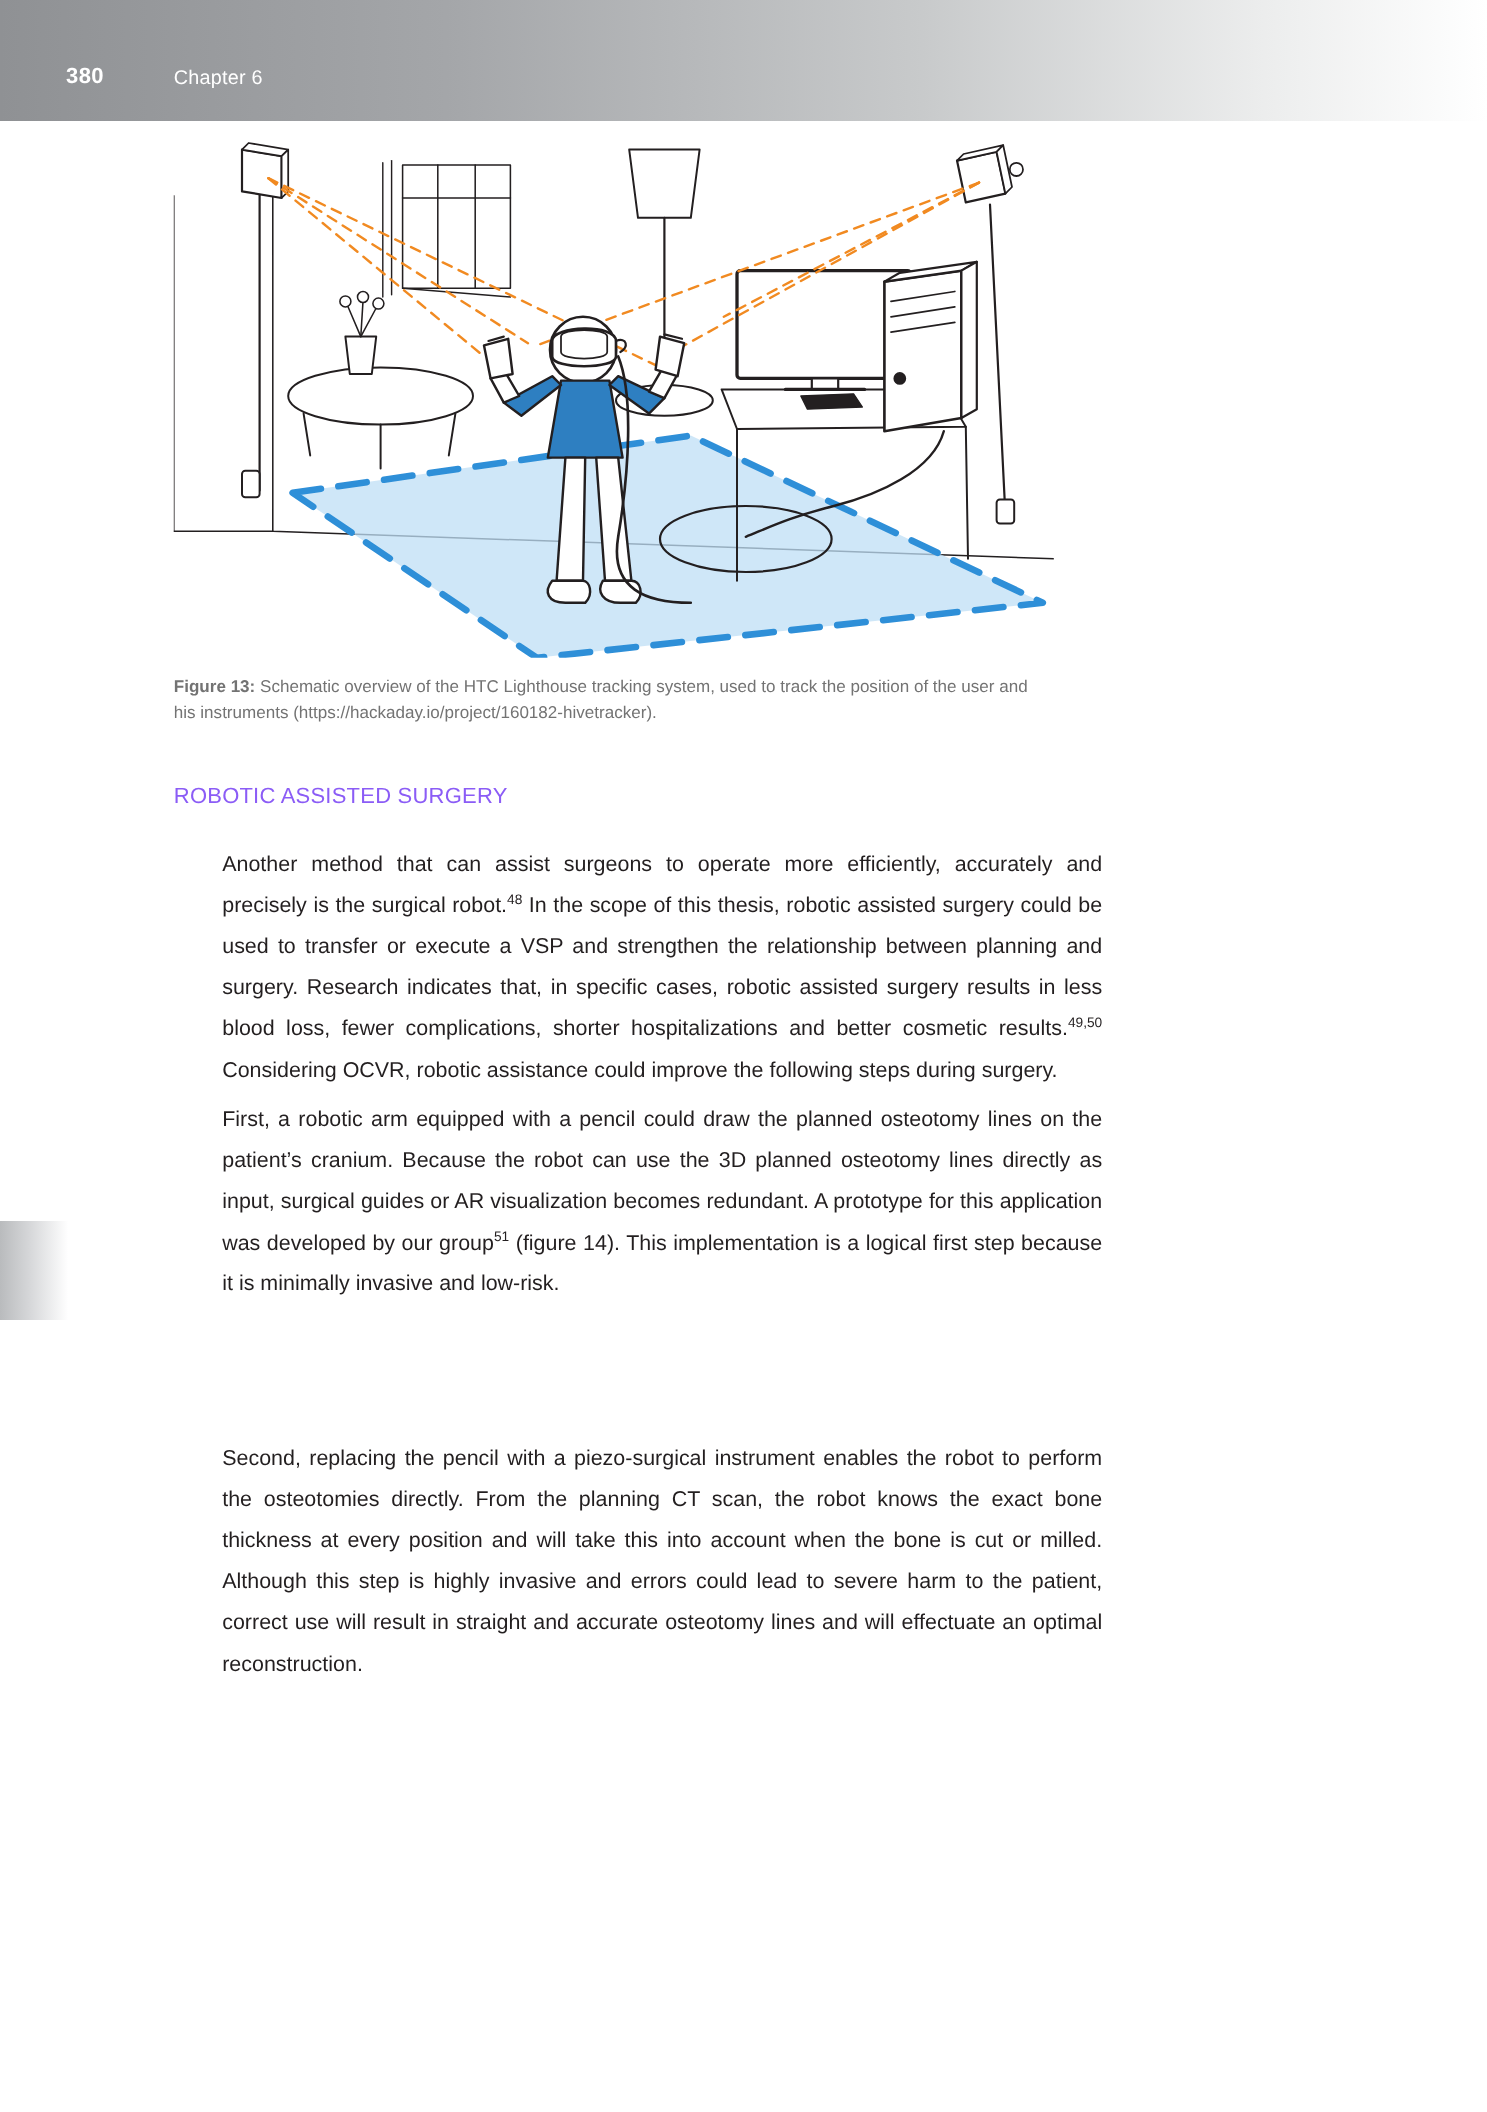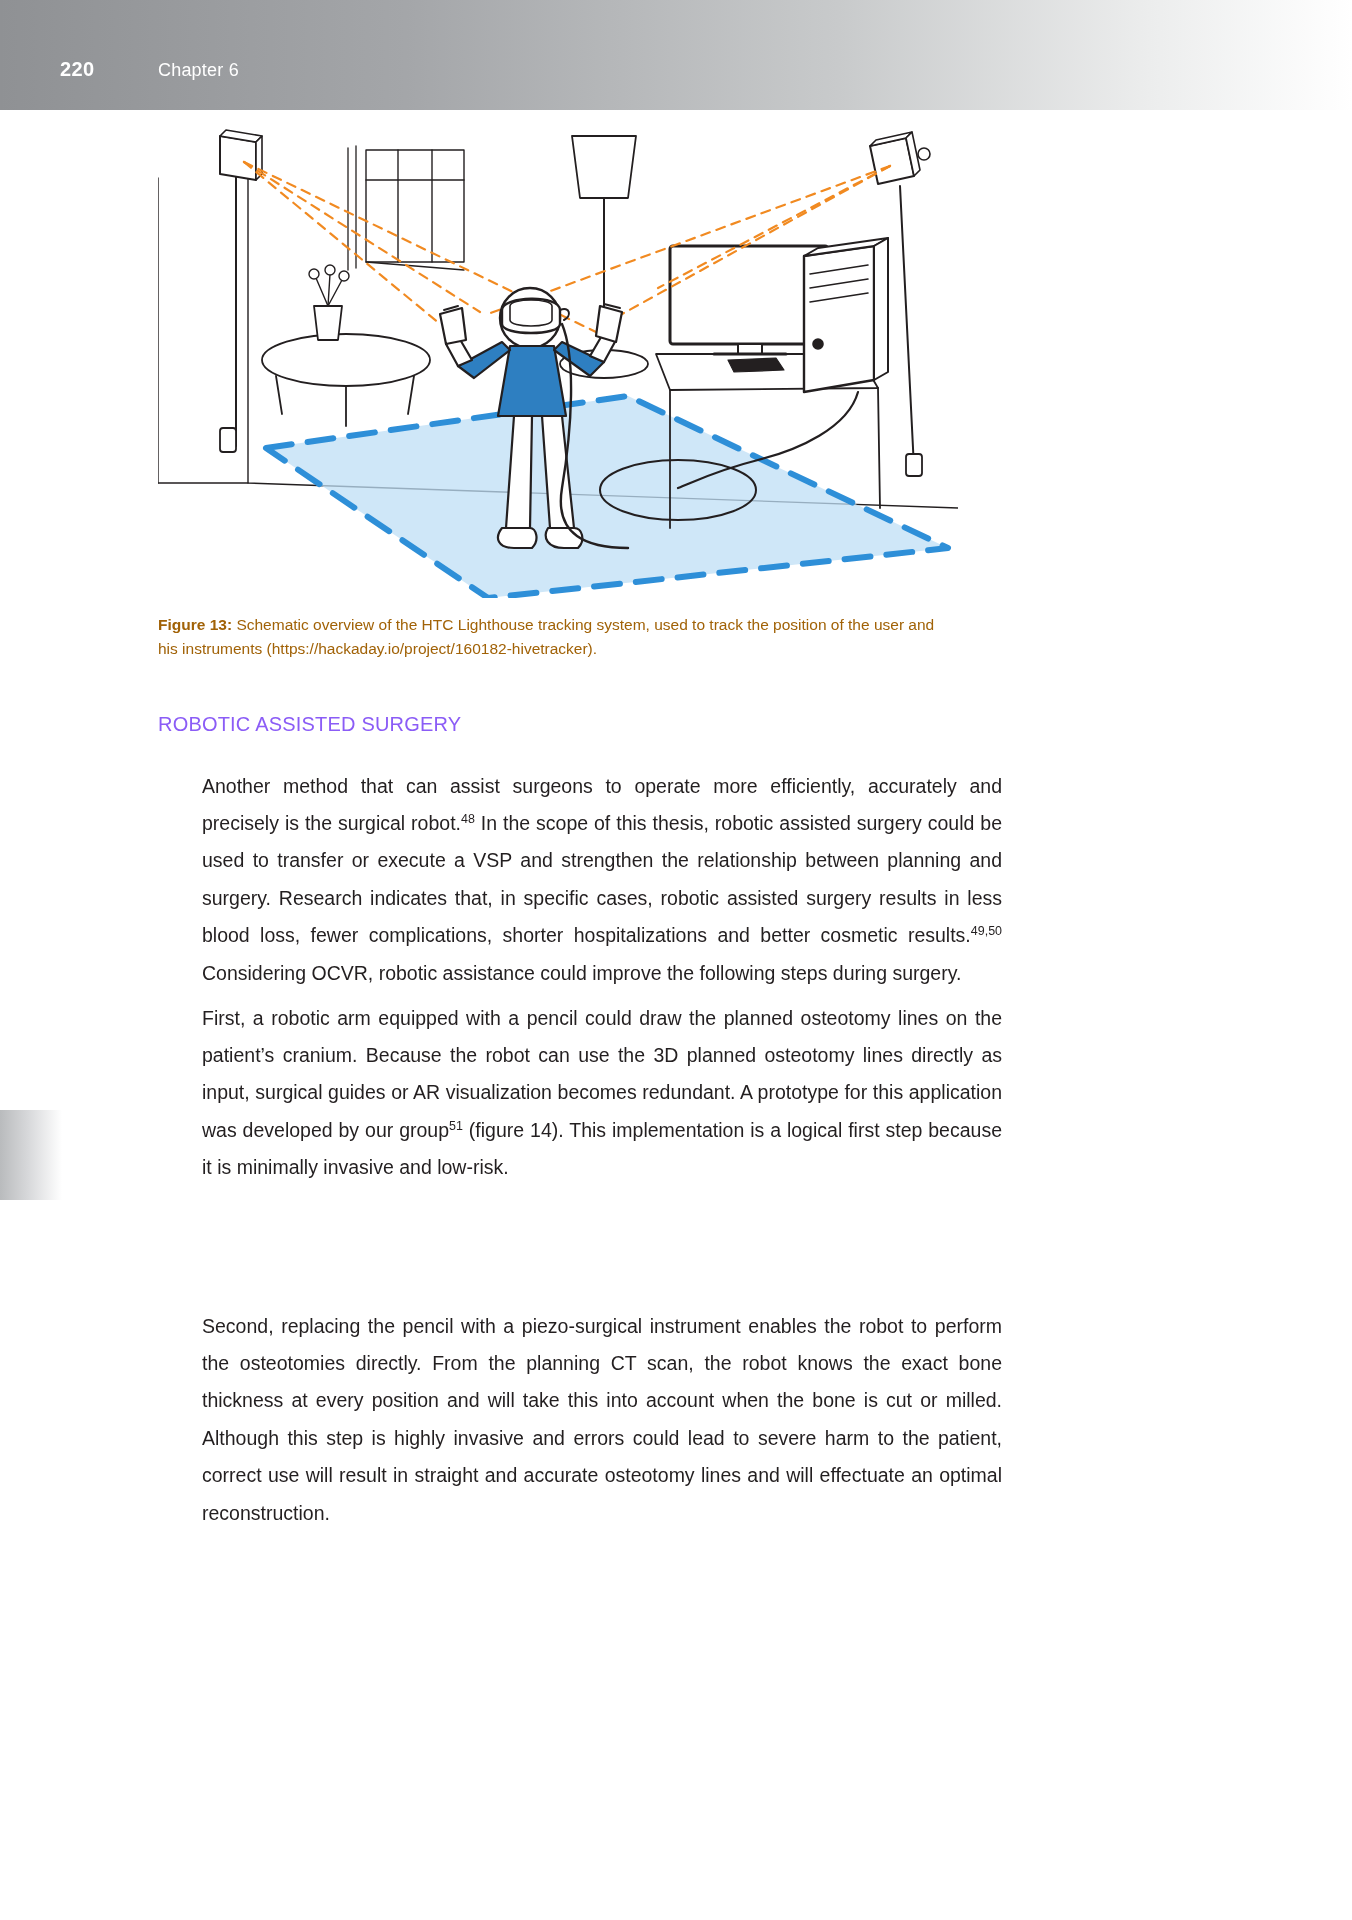--- a/index.html
+++ b/index.html
@@ -70,21 +70,21 @@
   }
   .figure-svg { display: block; }
 
   .figure-caption {
     position: absolute;
     left: 158px;
     top: 613px;
     width: 800px;
     font-size: 15.5px;
     line-height: 1.55;
-    color: #a16207;
+    color: #737373;
   }
   .figure-caption b { font-weight: bold; }
 
   
   .section-heading {
     position: absolute;
     left: 158px;
     top: 713px;
     width: 800px;
     font-size: 20px;
@@ -110,21 +110,21 @@
     font-size: 0.64em;
     vertical-align: super;
     line-height: 0;
   }
 </style>
 </head>
 <body>
 
 <div class="header-band">
   <div class="header-inner">
-    <div class="page-number">220</div>
+    <div class="page-number">380</div>
     <div class="chapter-label">Chapter 6</div>
   </div>
 </div>
 
 <div class="edge-tab"></div>
 
 <div class="figure-wrap">
   <svg class="figure-svg" width="800" height="470" viewBox="0 0 800 470" xmlns="http://www.w3.org/2000/svg">
     <g fill="none" stroke="#231f20" stroke-width="1.6" stroke-linejoin="round" stroke-linecap="round">
 

